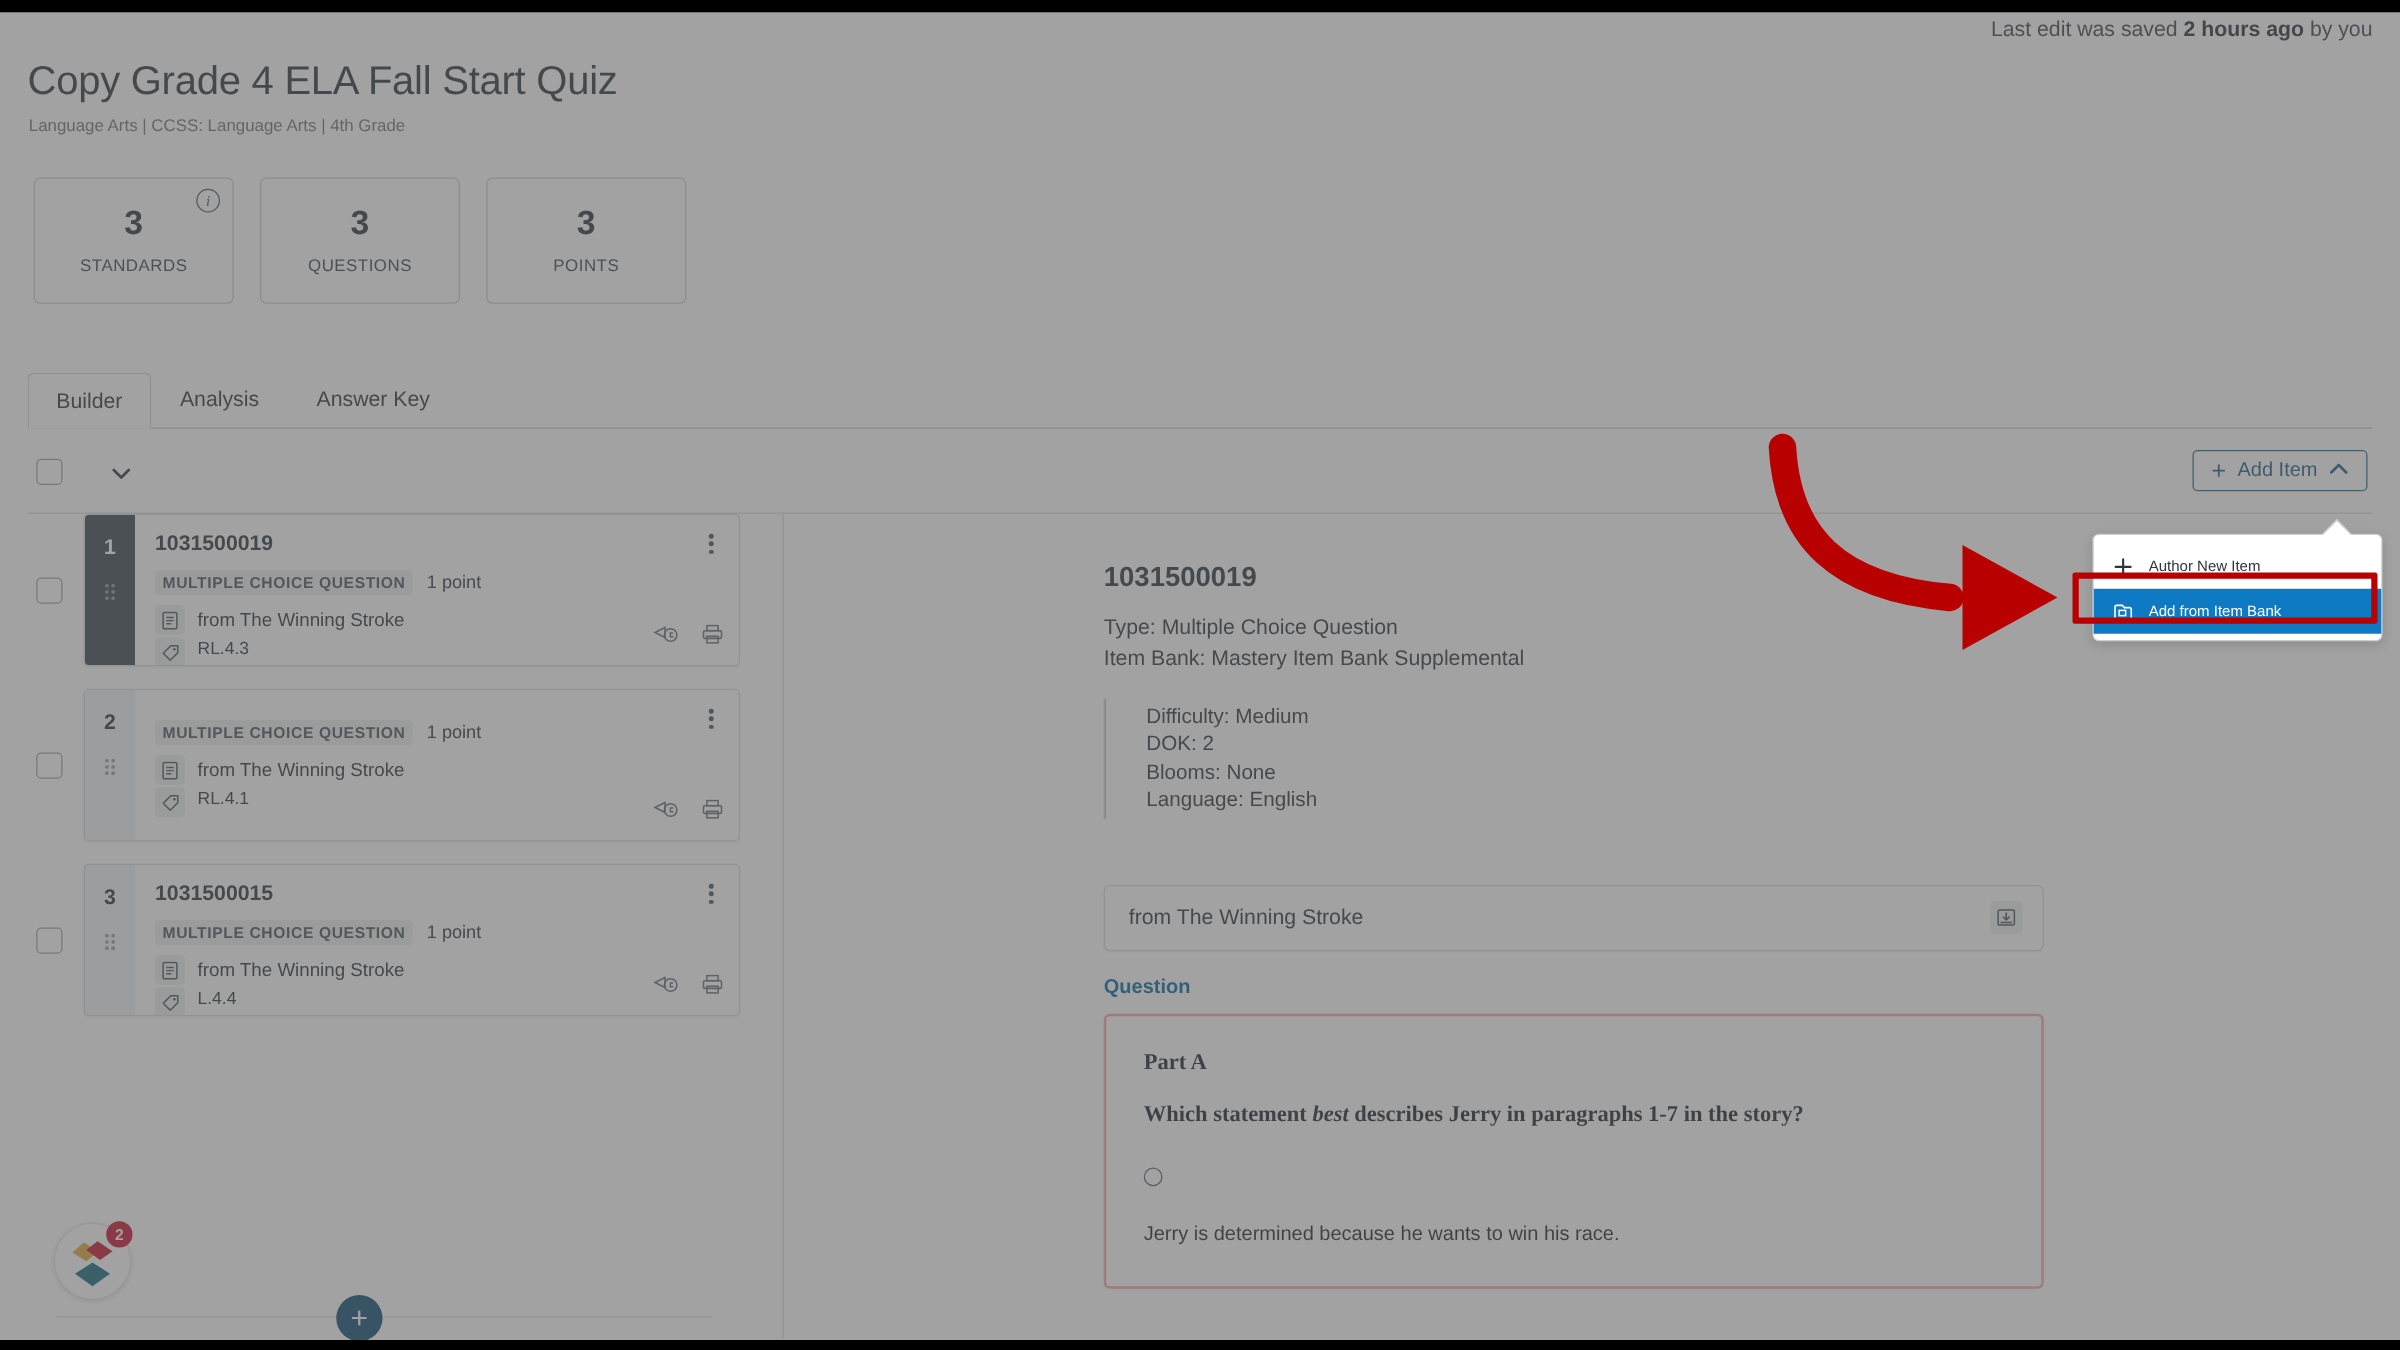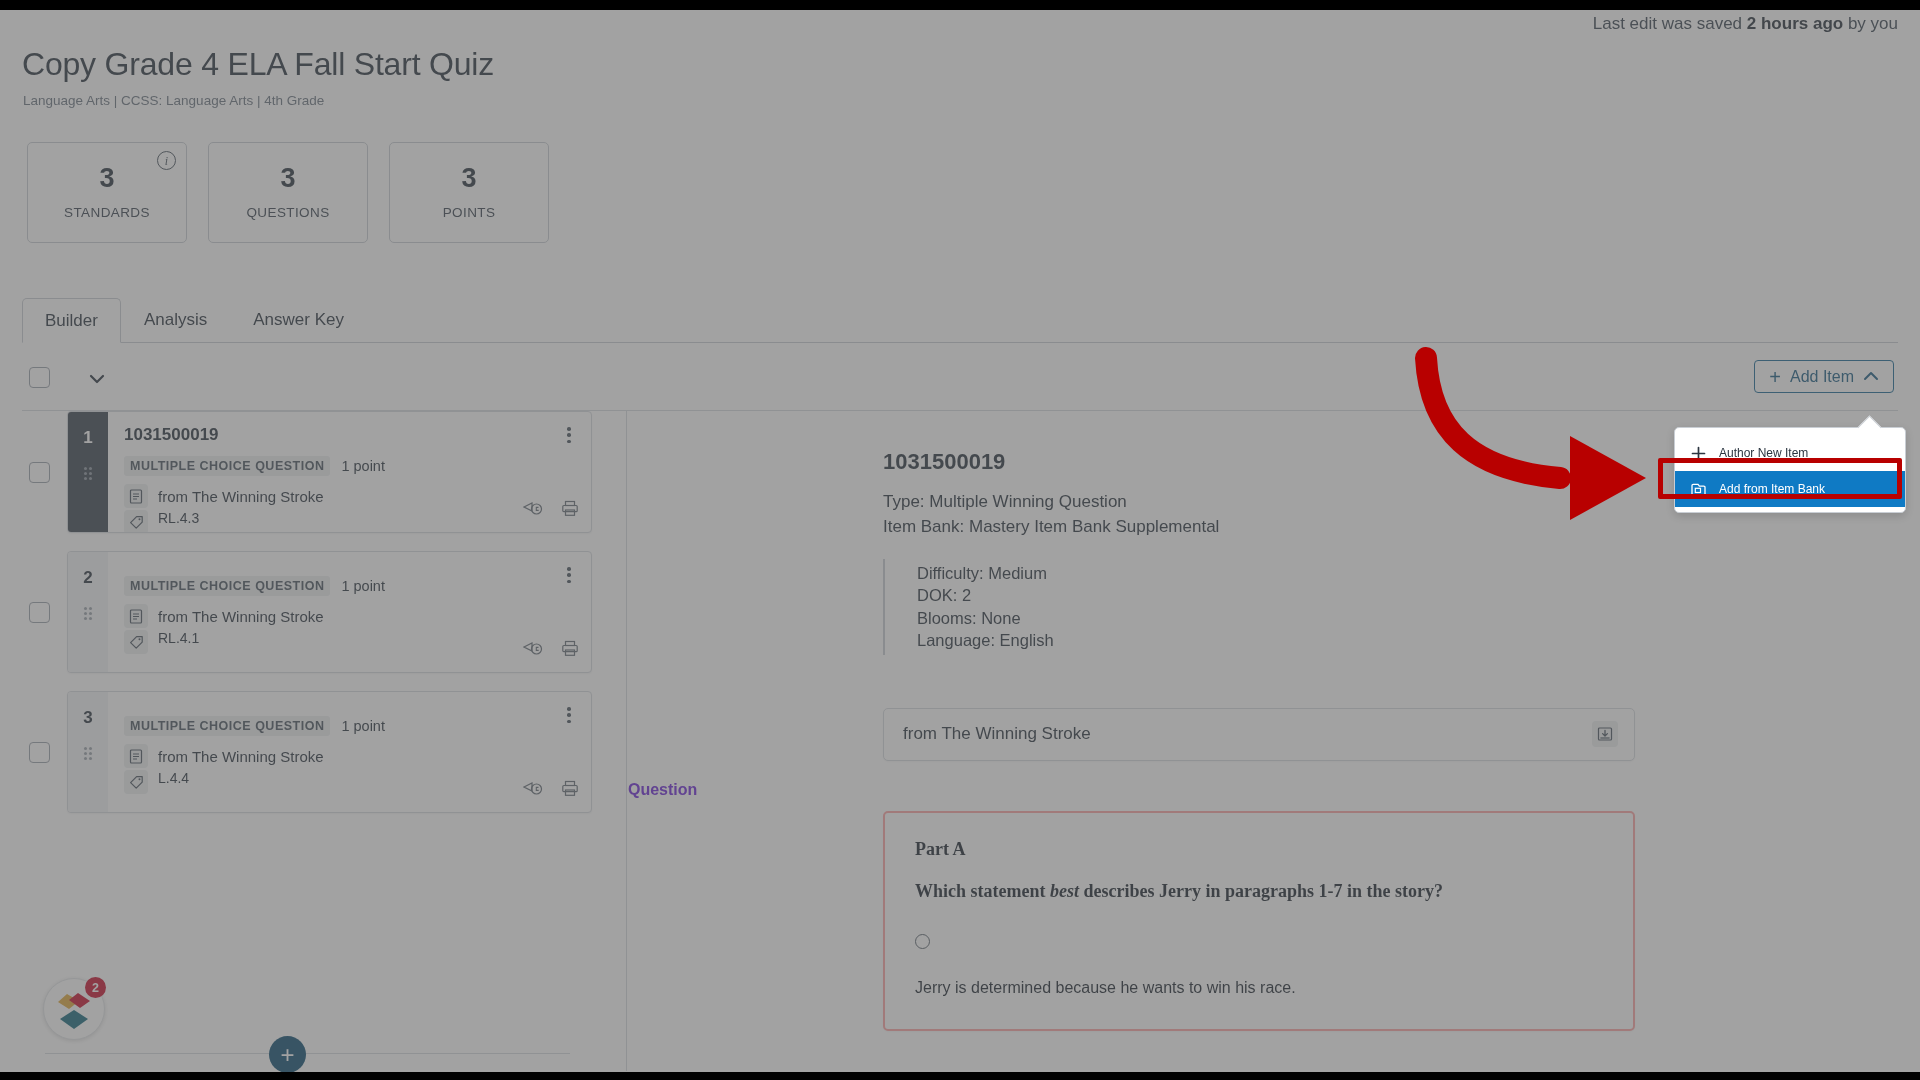--- a/index.html
+++ b/index.html
@@ -283,21 +283,21 @@
     background: #fff;
     display: flex; align-items: center; justify-content: space-between;
     padding: 0 16px 0 19px;
     box-shadow: 0 1px 2px rgba(0,0,0,0.04);
   }
   .passage-text { font-size: 17px; color: #2b3540; }
   .collapse-chip {
     width: 26px; height: 26px; border-radius: 4px; background: #eceef0;
     display: flex; align-items: center; justify-content: center; cursor: pointer;
   }
-  .q-label { margin-top: 20px; font-size: 16px; font-weight: 700; color: #6d28d9; }
+  .q-label { margin-left: 255px; margin-top: 20px; font-size: 16px; font-weight: 700; color: #0369a1; }
   .q-box {
     margin-left: 255px; margin-top: 12px;
     width: 752px; min-height: 220px;
     border: 2px solid #fca5a5; border-radius: 5px; background: #fff;
     padding: 26px 30px 10px 30px;
     box-shadow: 0 1px 2px rgba(0,0,0,0.04);
     font-family: "Liberation Serif", serif;
   }
   .q-parta { font-size: 18px; font-weight: 700; color: #1d2630; }
   .q-stem { font-size: 18px; font-weight: 700; color: #1d2630; margin-top: 21px; }
@@ -520,20 +520,21 @@
             <div class="grip">
                 <i></i>
                 <i></i>
                 <i></i>
                 <i></i>
                 <i></i>
                 <i></i>
               </div>
           </div>
           <div class="card-body">
+            <div class="card-title">1031500015</div>
             <div class="kebab">
                 <i></i>
                 <i></i>
                 <i></i>
               </div>
             <div class="meta-row">
               <span class="badge-type">MULTIPLE CHOICE QUESTION</span>
               <span class="pts">1 point</span>
             </div>
             <div class="src-row">
@@ -582,21 +583,21 @@
       <div class="hw-badge">2</div>
       <svg width="52" height="52" viewBox="0 0 52 52">
         <path d="M10 19 L19 11 L31 18 L21 26 Z" fill="#e0a93b"></path>
         <path d="M21 17 L30 10 L42 18 L32 25 Z" fill="#c8102e"></path>
         <path d="M26 27 L40 36 L26 46 L12 36 Z" fill="#176a7d"></path>
       </svg>
     </div>
 
     <div class="detail">
       <div class="d-title">1031500019</div>
-      <div class="d-line">Type: Multiple Winning Question</div>
+      <div class="d-line">Type: Multiple Choice Question</div>
       <div class="d-line tight">Item Bank: Mastery Item Bank Supplemental</div>
       <div class="d-quote">
         <div>Difficulty: Medium</div>
         <div>DOK: 2</div>
         <div>Blooms: None</div>
         <div>Language: English</div>
       </div>
 
       <div class="passage-box">
         <span class="passage-text">from The Winning Stroke</span>

